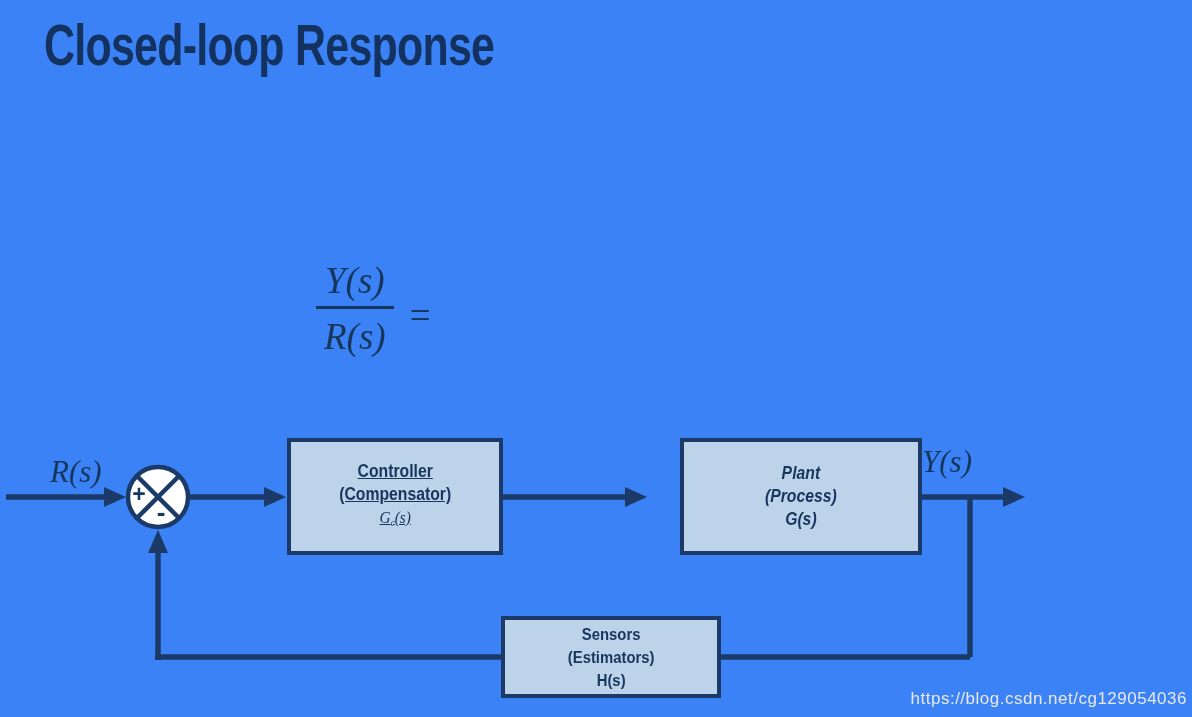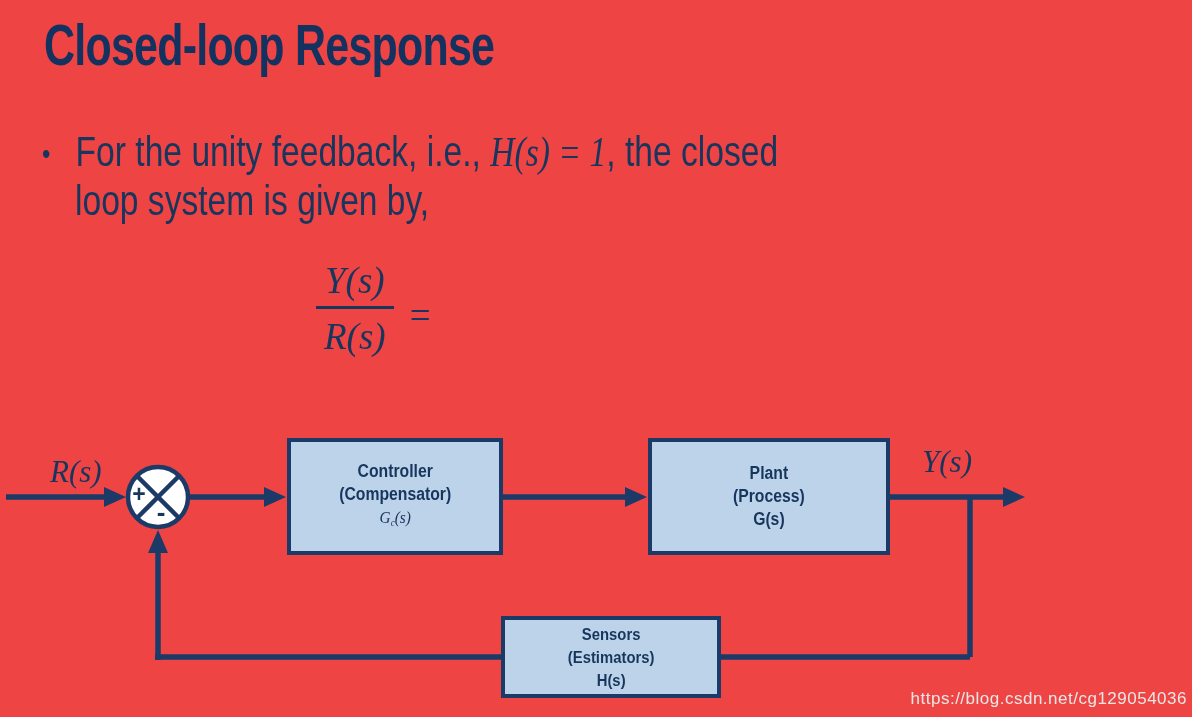--- a/index.html
+++ b/index.html
@@ -1,17 +1,17 @@
 <!DOCTYPE html>
 <html><head>
 <meta charset="utf-8">
 <style>
   html,body { margin:0; padding:0; background:#ffffff; }
   .slide {
-    position:relative; width:1192px; height:717px; background:#ef4444;
+    position:relative; width:1192px; height:717px; background:#3b82f6;
     overflow:hidden; font-family:"Liberation Sans", sans-serif; color:#17365d;
   }
 
   
   .title {
     position:absolute; left:44px; top:16px;
     font-size:58px; font-weight:bold; letter-spacing:-1px; line-height:1;
     transform:scaleX(0.74); transform-origin:left top; white-space:nowrap;
     color:#14325f;
   }
@@ -44,22 +44,22 @@
   .block {
     position:absolute; background:#bdd3ea; border:4px solid #1b3a68;
     display:flex; align-items:center; justify-content:center; text-align:center;
     box-sizing:border-box;
   }
   .block .blabel {
     transform:scaleX(0.9); transform-origin:center center;
     font-weight:bold; color:#17365d; line-height:23px; font-size:17.5px;
     white-space:nowrap;
   }
-  .block-controller { left:287px; top:438px; width:216px; height:117px; }
-  .block-plant      { left:648px; top:438px; width:242px; height:117px; }
+  .block-controller { left:287px; top:438px; width:216px; height:117px;text-decoration:underline; }
+  .block-plant      { left:680px; top:438px; width:242px; height:117px;font-style:italic; }
   .block-sensors    { left:501px; top:616px; width:220px; height:82px; }
   .block-sensors .blabel { font-size:16.5px; }
   .tfline {
     font-family:"Liberation Serif", serif; font-style:italic; font-weight:normal;
     font-size:17px;
   }
 
   .sig-label {
     position:absolute; font-family:"Liberation Serif", serif; font-style:italic;
     font-size:31px; color:#17365d; line-height:1; white-space:nowrap;
@@ -73,24 +73,20 @@
     letter-spacing:0.5px; white-space:nowrap;
   }
 </style>
 </head>
 <body>
 
 <div class="slide">
 
   <div class="title">Closed-loop Response</div>
 
-  <div class="bullet-block">
-    <div class="bline"><span class="dot">•</span><span>For the unity feedback, i.e., </span><span class="math">H(s) = 1</span><span>, the closed</span></div>
-    <div class="bline bline2">loop system is given by,</div>
-  </div>
 
   <div class="equation">
     <div class="frac">
       <div class="num">Y(s)</div>
       <div class="den">R(s)</div>
     </div>
     <div class="eq-sign">=</div>
     <div class="frac">
     </div>
   </div>

